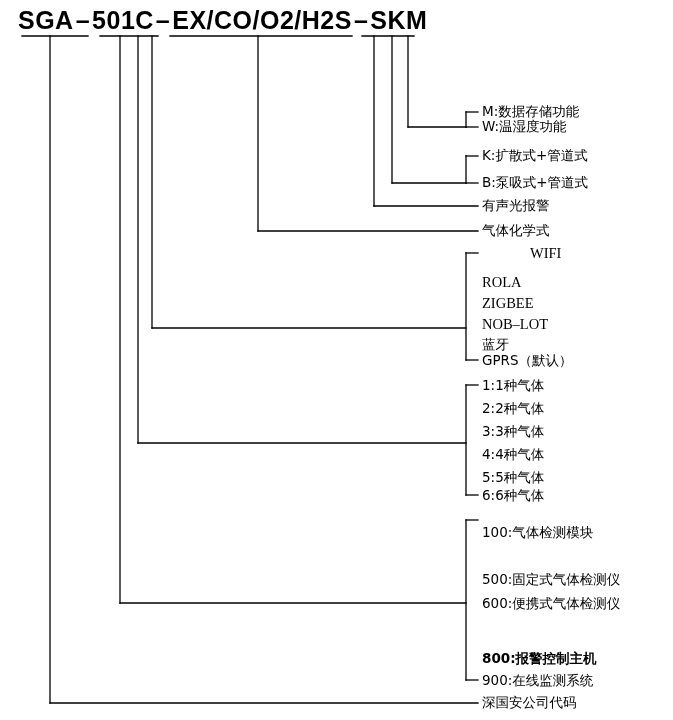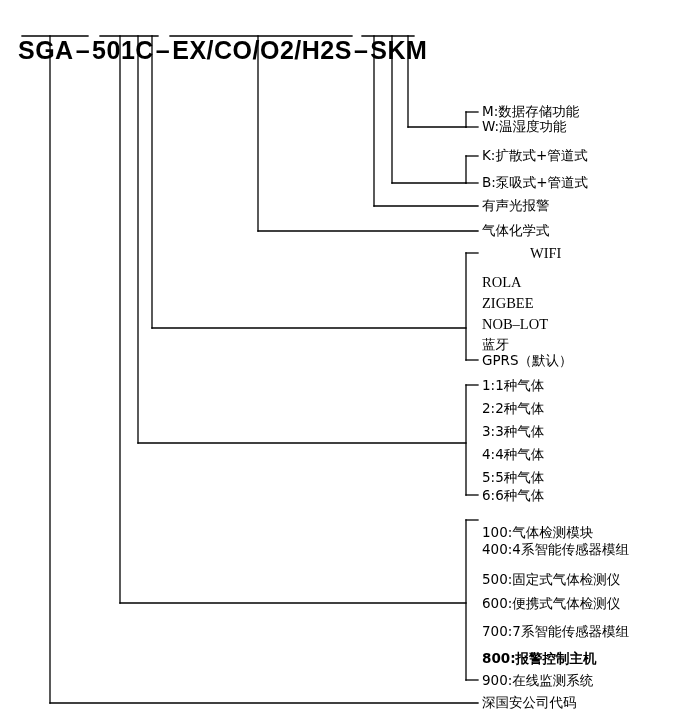--- a/index.html
+++ b/index.html
@@ -27,21 +27,20 @@
   }
   .code-title {
     position: absolute;
     left: 18px;
     top: 6px;
     font-family: "Liberation Sans", sans-serif;
     font-size: 25px;
     font-weight: bold;
     letter-spacing: 0.5px;
     white-space: nowrap;
-    margin-top: 30px;
   }
   .code-seg {
     display: inline-block;
   }
   .code-sep {
     display: inline-block;
     padding: 0 2px;
   }
   .lbl {
     position: absolute;
@@ -131,22 +130,20 @@
   <div class="lbl lbl-cn" style="left:482px; top:354px;">GPRS（默认）</div>
 
   <div class="lbl lbl-cn" style="left:482px; top:379px;">1:1种气体</div>
   <div class="lbl lbl-cn" style="left:482px; top:402px;">2:2种气体</div>
   <div class="lbl lbl-cn" style="left:482px; top:425px;">3:3种气体</div>
   <div class="lbl lbl-cn" style="left:482px; top:448px;">4:4种气体</div>
   <div class="lbl lbl-cn" style="left:482px; top:471px;">5:5种气体</div>
   <div class="lbl lbl-cn" style="left:482px; top:489px;">6:6种气体</div>
 
   <div class="lbl lbl-cn" style="left:482px; top:526px;">100:气体检测模块</div>
-  <div class="lbl lbl-cn" style="left:482px; top:543px;">400:4系智能传感器模组</div>
   <div class="lbl lbl-cn" style="left:482px; top:573px;">500:固定式气体检测仪</div>
   <div class="lbl lbl-cn" style="left:482px; top:597px;">600:便携式气体检测仪</div>
-  <div class="lbl lbl-cn" style="left:482px; top:625px;">700:7系智能传感器模组</div>
   <div class="lbl lbl-cn" style="left:482px; top:652px;font-weight:bold;">800:报警控制主机</div>
   <div class="lbl lbl-cn" style="left:482px; top:674px;">900:在线监测系统</div>
 
   <div class="lbl lbl-cn" style="left:482px; top:696px;">深国安公司代码</div>
 
 </div>
 
 </body></html>

